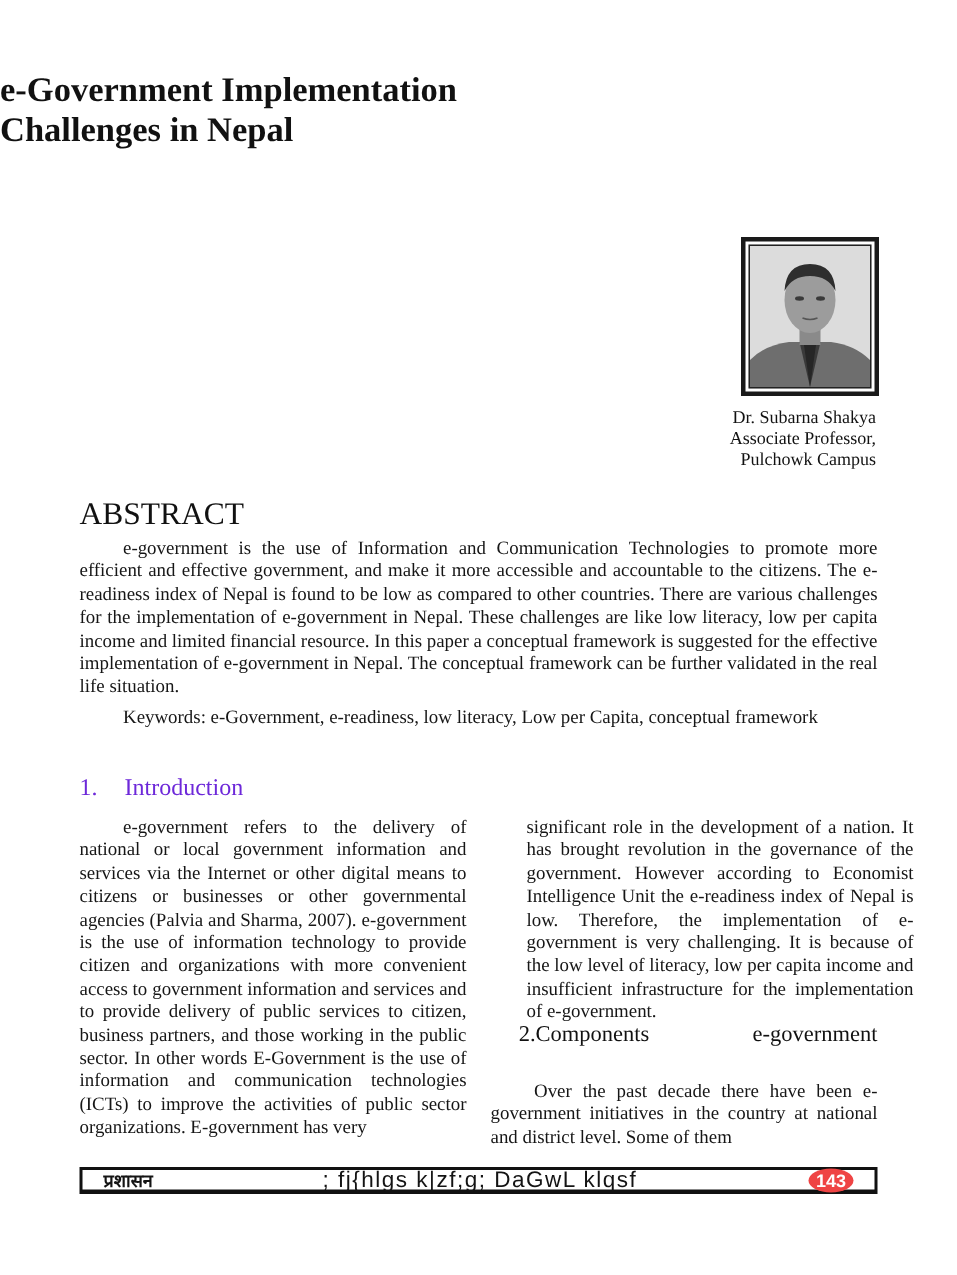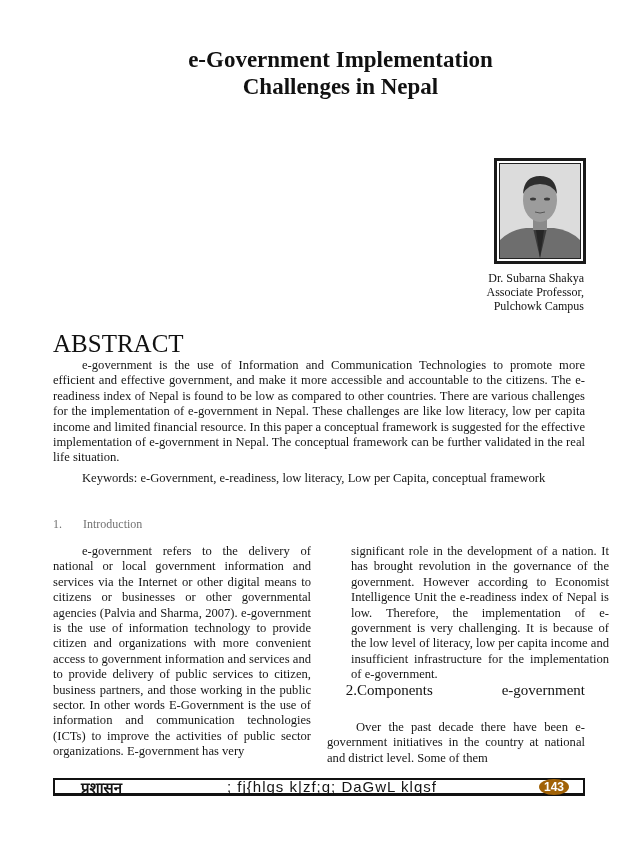--- a/index.html
+++ b/index.html
@@ -1,49 +1,49 @@
 <!DOCTYPE html>
 <html><head>
   <meta charset="utf-8">
   <style>
     html, body { margin: 0; padding: 0; background: #ffffff; }
     body { width: 638px; height: 850px; position: relative; overflow: hidden;
       font-family: "Liberation Serif", "DejaVu Serif", serif; color: #141414; }
-    .title { position: absolute; left: 0; right: 0; top: 46px; text-align: center;
-      font-weight: bold; font-size: 23px; line-height: 27px; color: #111; padding-left: 43px; }
+    .title { position: absolute; left: 0; right: 0; top: 46px; text-align: left;
+      font-weight: bold; font-size: 23px; line-height: 27px; color: #111; }
     .photo { position: absolute; left: 494px; top: 158px; width: 92px; height: 106px;
       background: #fff; border: 3px solid #1a1a1a; box-sizing: border-box; }
     .photo-inner { position: absolute; left: 2px; top: 2px; right: 2px; bottom: 2px;
       border: 1px solid #222; background: #d9d9d9; overflow: hidden; }
     .author { position: absolute; right: 54px; top: 271px; text-align: right;
       font-size: 12px; line-height: 14px; color: #111; }
-    .abstract-h { position: absolute; left: 53px; top: 330px; font-size: 25px; color: #111; }
+    .abstract-h { position: absolute; left: 53px; top: 330px; font-size: 21px; color: #111; }
     .para { position: absolute; font-size: 12.6px; line-height: 15.4px; text-align: justify;
       color: #161616; margin: 0; }
     .para .ind { display: inline-block; width: 29px; }
     .abstract-p { left: 53px; top: 358px; width: 532px; }
     .keywords { left: 53px; top: 471px; width: 532px; }
-    .sec1 { position: absolute; left: 53px; top: 517px; font-size: 12px; color: #737373; }
+    .sec1 { position: absolute; left: 53px; top: 517px; font-size: 16px; color: #6d28d9; }
     .sec1 .num { display: inline-block; width: 30px; }
     .col1 { left: 53px; top: 544px; width: 258px; }
     .col2 { left: 327px; top: 544px; width: 258px; margin-left: 24px; }
     .sec2 { position: absolute; left: 327px; top: 683px; width: 258px; font-size: 15px;
       line-height: 14px; color: #111; text-align: right; }
     .sec2 .row1 { display: flex; justify-content: space-between; }
     .sec2 .num { display: inline-block; width: 30px; }
     .sec2 .row2 { padding-left: 30px; }
     .col2b { left: 327px; top: 720px; width: 258px; }
     .footer { position: absolute; left: 53px; top: 778px; width: 532px; height: 18px;
       border: 2px solid #111; box-sizing: border-box; border-bottom-width: 3px;
       display: flex; align-items: center; }
-    .footer .brand { font-family: Liberation Serif, serif; font-weight: bold; font-size: 15px;
-      margin-left: 26px; width: 130px; }
+    .footer .brand { font-family: Liberation Serif, serif; font-weight: bold; font-size: 12px;
+      margin-left: 14px; width: 130px; }
     .footer .garble { font-family: "Liberation Sans", sans-serif; font-size: 15px; letter-spacing: 1px;
       flex: 1; margin-left: 16px; }
-    .footer .pgnum { width: 30px; height: 16px; background: #a16207; color: #fff; border-radius: 50%;
+    .footer .pgnum { width: 30px; height: 16px; background: #ef4444; color: #fff; border-radius: 50%;
       font-family: "Liberation Sans", sans-serif; font-size: 12px; font-weight: bold;
       display: flex; align-items: center; justify-content: center; margin-right: 14px; }
   </style>
 </head>
 <body>
 
 <div class="title">
   <div>e-Government Implementation</div>
   <div>Challenges in Nepal</div>
 </div>

